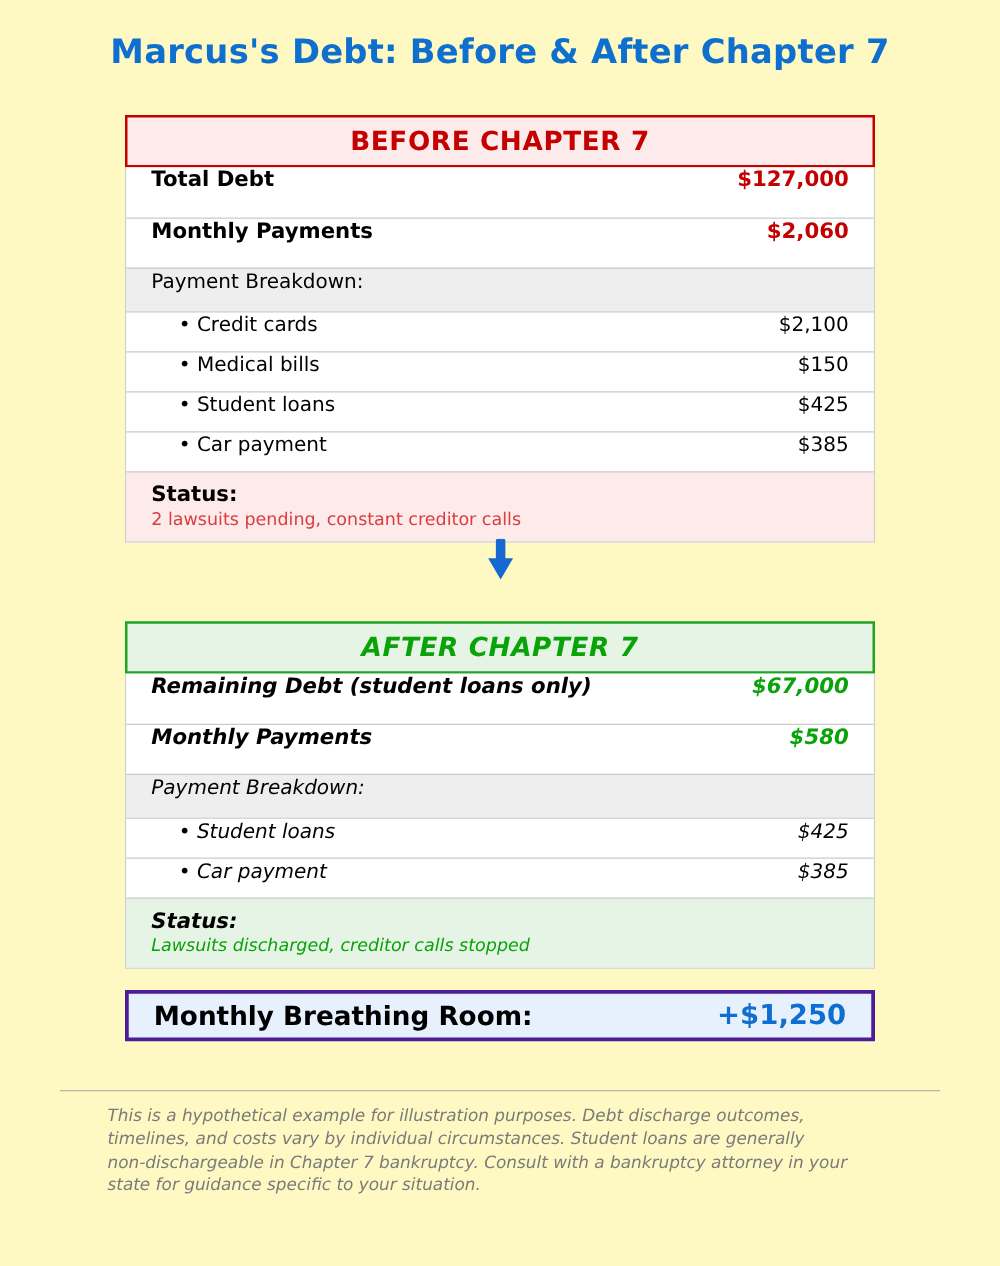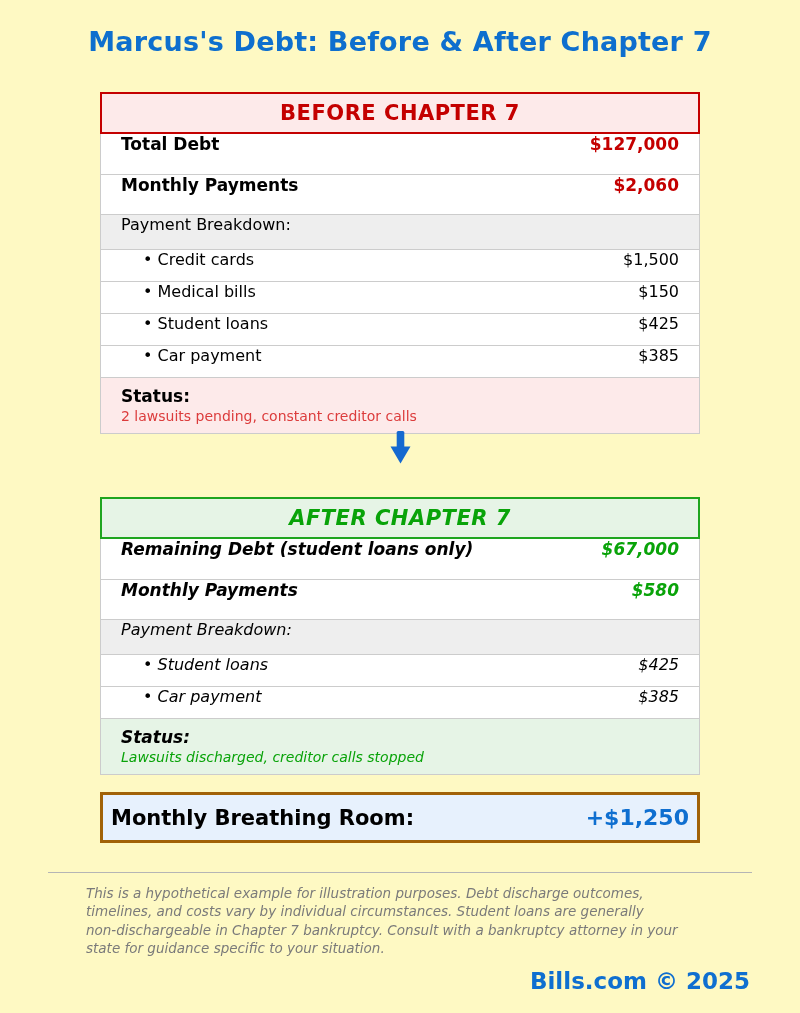--- a/index.html
+++ b/index.html
@@ -77,28 +77,28 @@
   .arrow-wrap {
     position: absolute;
     top: 431px; left: 0;
     width: 100%;
     text-align: center;
     line-height: 0;
   }
   .summary-box {
     position: absolute;
     top: 792px; left: 100px;
-    width: 600px; height: 51px;
+    width: 600px; height: 41px;
     box-sizing: border-box;
     background: #e7f1fd;
-    border: 3px solid #a16207;
+    border: 3px solid #4c1d95;
     display: flex;
     justify-content: space-between;
     align-items: center;
-    padding: 0 8px;
+    padding: 0 20px;
   }
   .summary-label { font-size: 21px; font-weight: bold; color: #000000; }
   .summary-value { font-size: 22px; font-weight: bold; color: #0f6fd0; }
   .divider {
     position: absolute;
     top: 872px; left: 48px;
     width: 704px; height: 0;
     border-top: 1px solid #b5b5b5;
   }
   .disclaimer {
@@ -137,21 +137,21 @@
       </div>
       <div class="row emphasis">
         <span>Monthly Payments</span>
         <span class="val-red">$2,060</span>
       </div>
       <div class="row section">
         <span>Payment Breakdown:</span>
       </div>
       <div class="row item">
         <span>• Credit cards</span>
-        <span>$1,500</span>
+        <span>$2,100</span>
       </div>
       <div class="row item">
         <span>• Medical bills</span>
         <span>$150</span>
       </div>
       <div class="row item">
         <span>• Student loans</span>
         <span>$425</span>
       </div>
       <div class="row item">
@@ -208,15 +208,14 @@
 
   <div class="divider"></div>
 
   <div class="disclaimer">
     <div>This is a hypothetical example for illustration purposes. Debt discharge outcomes,</div>
     <div>timelines, and costs vary by individual circumstances. Student loans are generally</div>
     <div>non-dischargeable in Chapter 7 bankruptcy. Consult with a bankruptcy attorney in your</div>
     <div>state for guidance specific to your situation.</div>
   </div>
 
-  <div class="footer">Bills.com © 2025</div>
 
 </div>
 
 </body></html>

